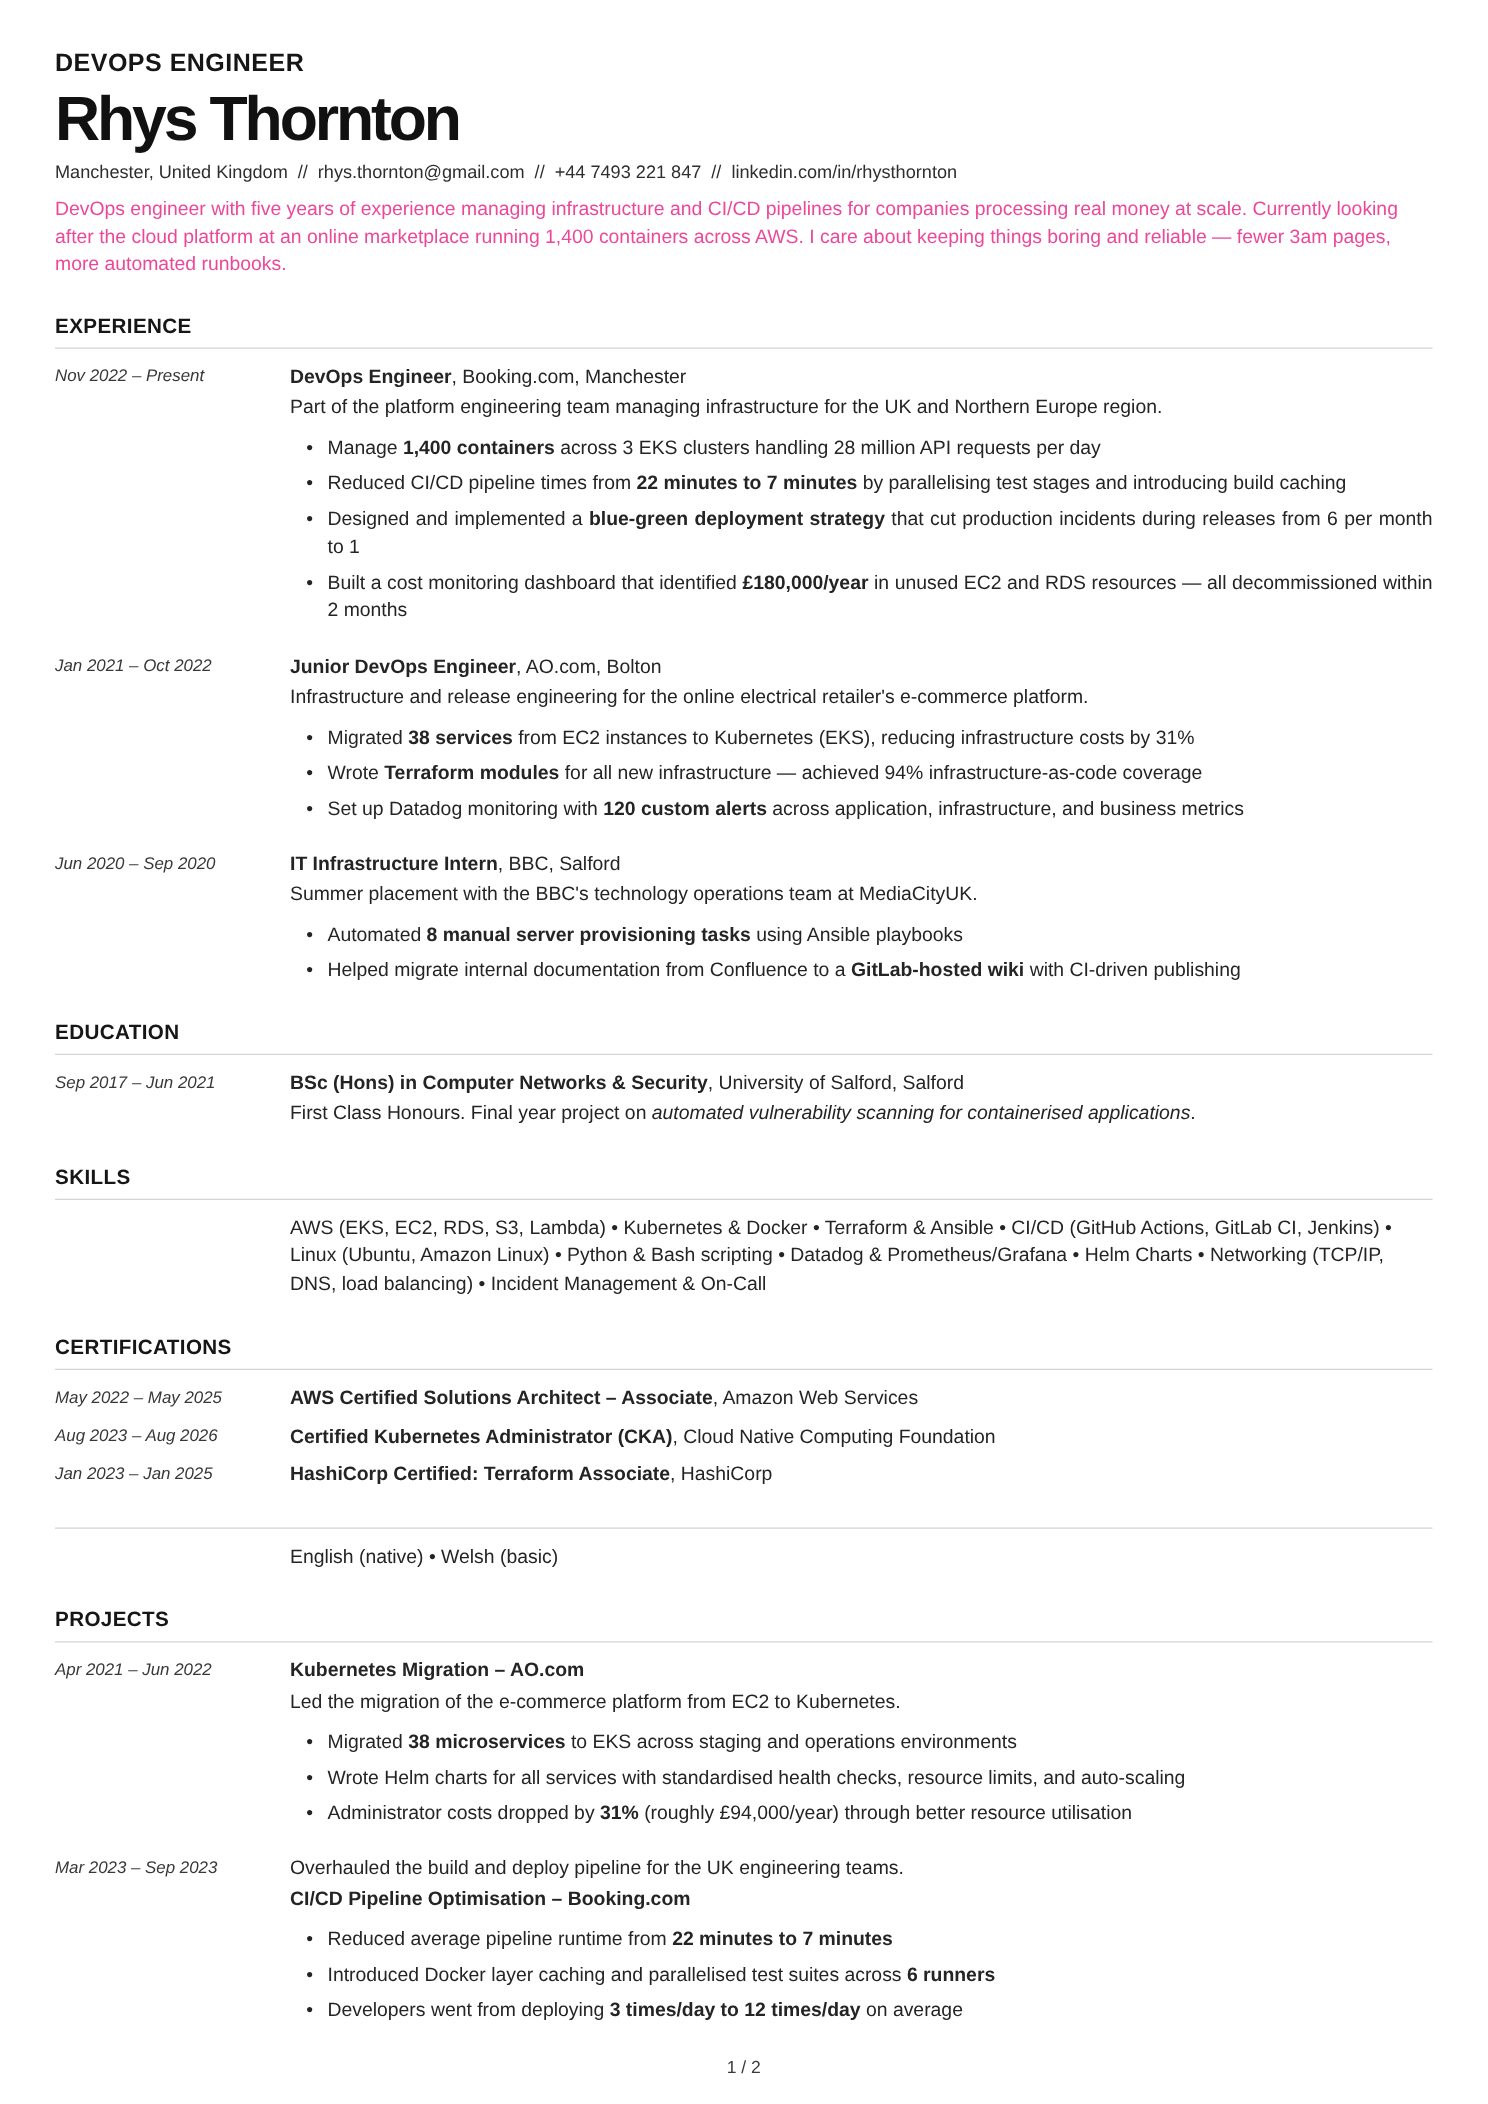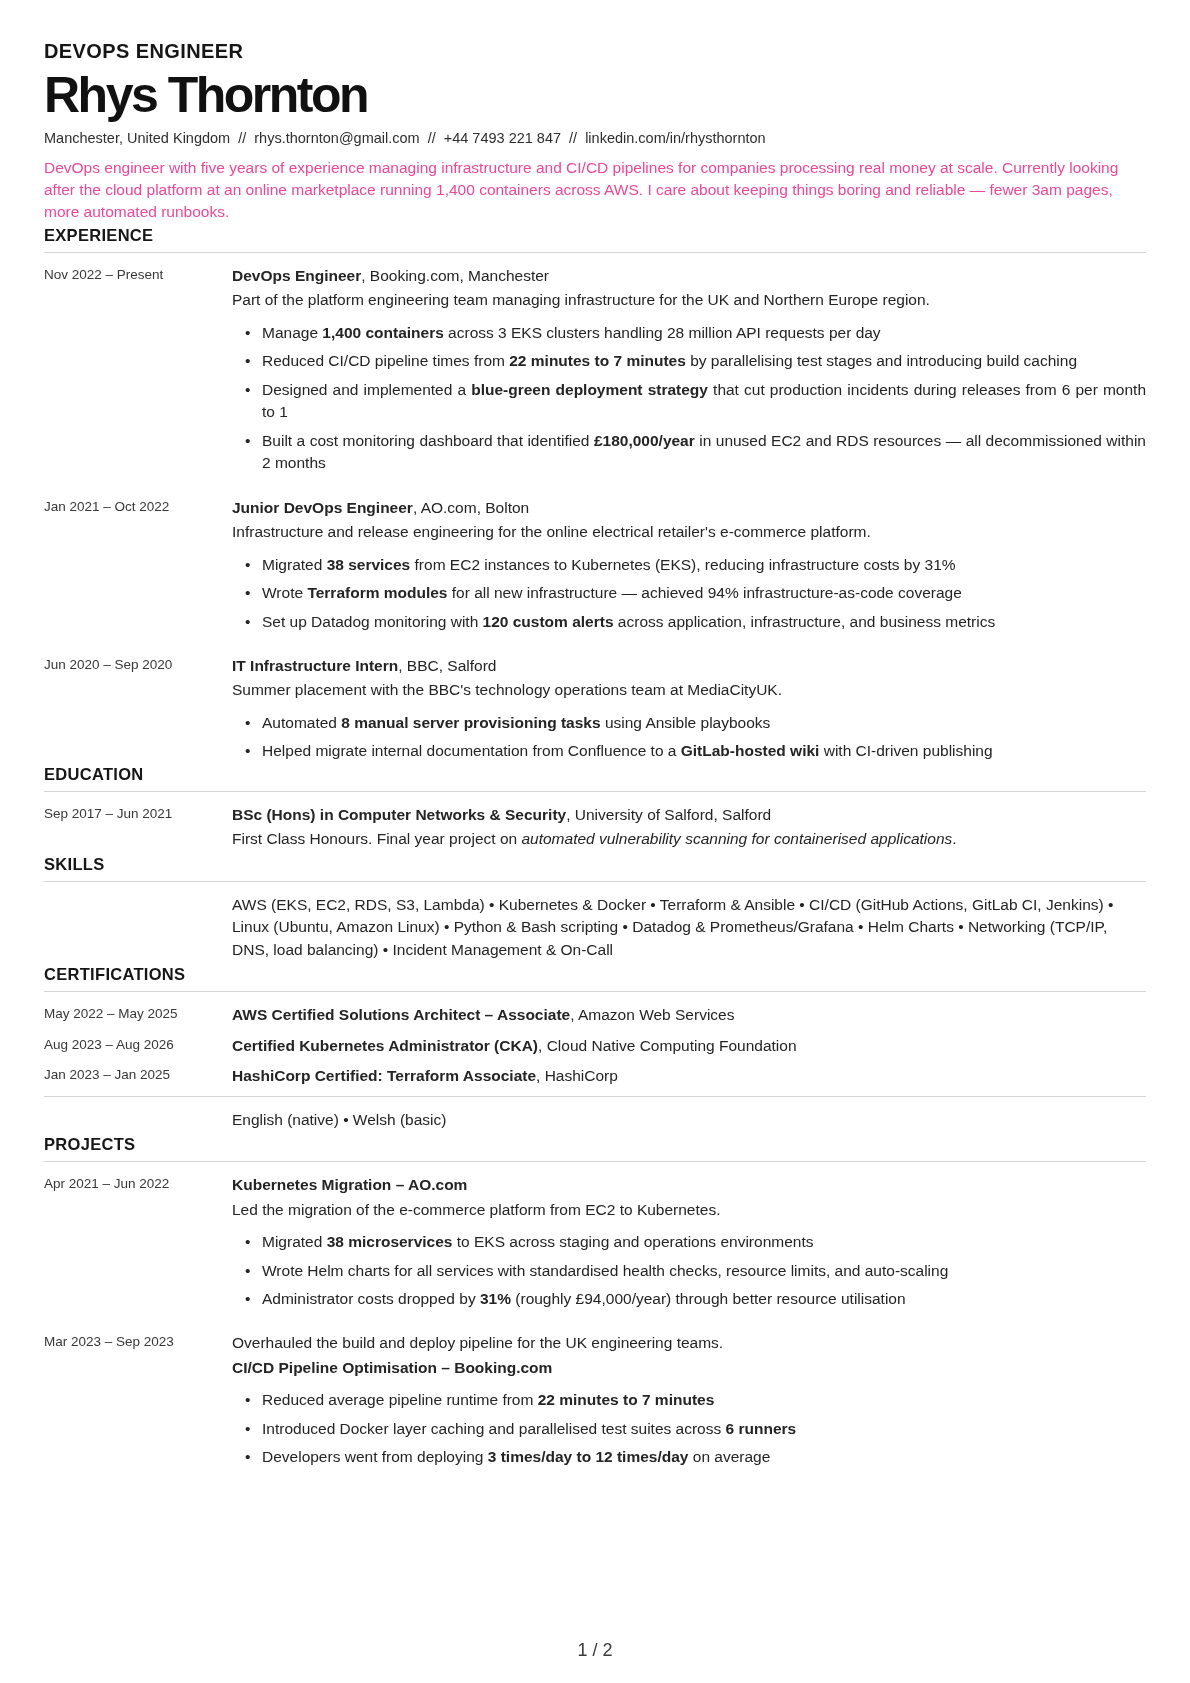--- a/index.html
+++ b/index.html
@@ -32,39 +32,40 @@
   .contact { font-size: 14.5px; color: #2e2e2e; margin-bottom: 11px; }
   .contact .sep { margin: 0 8px; color: #2e2e2e; }
   .summary {
     font-size: 15.5px;
     line-height: 1.45;
     margin: 0;
     color: #ec4899;
   }
 
   
-  .sec { margin-top: 2px; }
+  .sec { margin-top: 28px; }
   .sec-title {
     font-size: 16.5px;
     font-weight: 700;
     letter-spacing: 0.3px;
     margin: 0 0 7px 0;
     color: #161616;
   }
   .rule { border-top: 1px solid #d4d4d4; height: 0; margin: 0 0 12px 0; }
 
   .entry {
     display: grid;
     grid-template-columns: 188px 1fr;
     margin-bottom: 22px;
   }
   .entry:last-child { margin-bottom: 0; }
   [data-name="section-certifications"] .entry { margin-bottom: 6px; }
 
   .date {
+    font-style: italic;
     font-size: 13.5px;
     color: #383838;
     padding-top: 2px;
   }
   .ebody { font-size: 15.5px; line-height: 1.45; color: #242424; }
   .line { margin-bottom: 2px; }
 
   .bullets { list-style: none; margin: 10px 0 0 0; padding: 0; }
   .bullets li {
     position: relative;
@@ -81,21 +82,21 @@
   }
 
   .b { font-weight: 700; }
   .i { font-style: italic; }
 
   .footer {
     position: absolute;
     left: 0; right: 0;
     bottom: 22px;
     text-align: center;
-    font-size: 18px;
+    font-size: 14px;
     color: #3a3a3a;
   }
 </style>
 </head>
 <body>
 
 <div class="page" data-name="resume-page">
 
   <header data-name="resume-header">
     <div class="role" data-name="role-label">DEVOPS ENGINEER</div>

